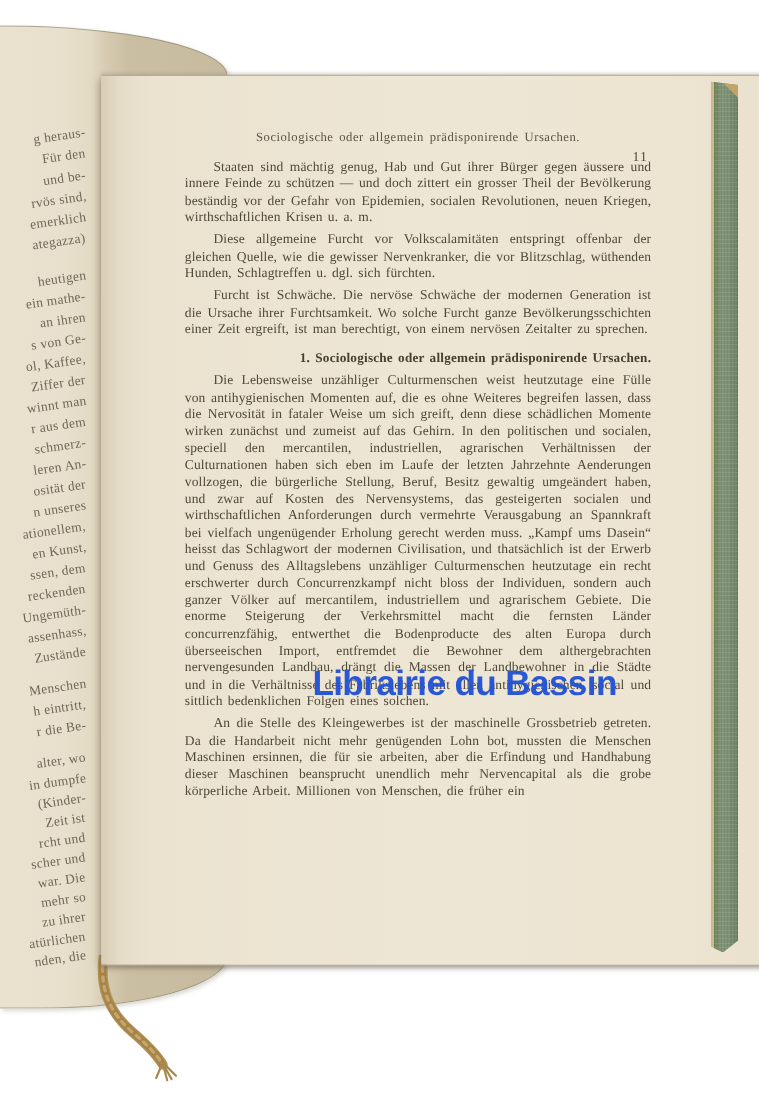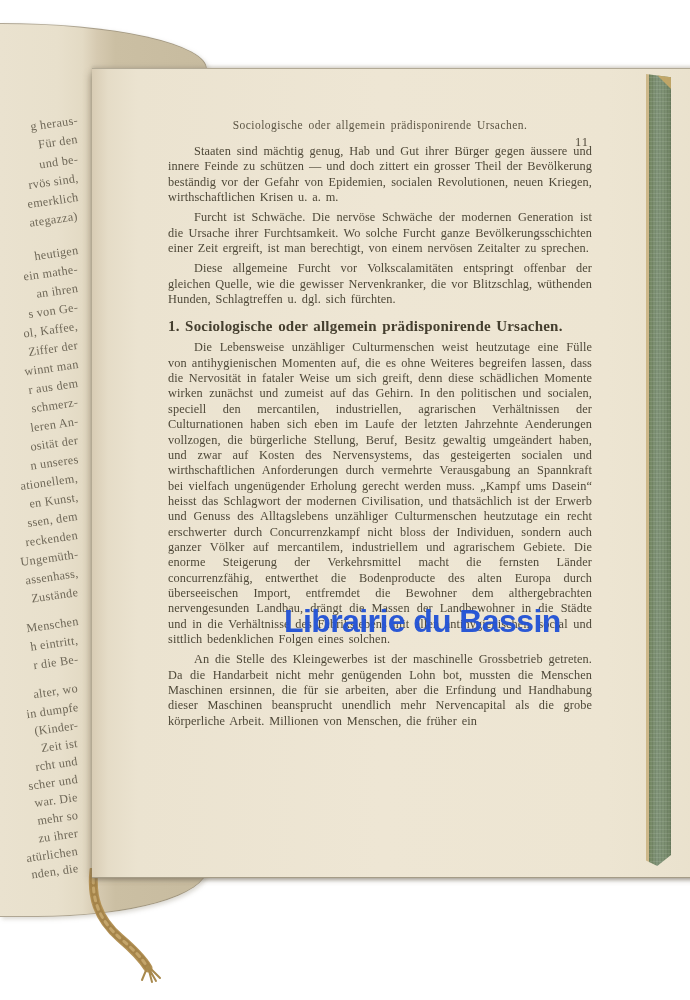--- a/index.html
+++ b/index.html
@@ -52,21 +52,21 @@
   }
   .body-par{
     margin:0;margin-top:5px;
     font-size:12.3px;line-height:15.35px;
     text-align:justify;text-indent:26px;
     word-spacing:1.6px;letter-spacing:.1px;
   }
   .body-par.no-gap{margin-top:0;}
   .sec-heading{
     margin:11px 0 5px 0;
-    font-size:15px;font-weight:bold;text-align:left;
+    font-size:12px;font-weight:bold;text-align:right;
     color:#453f2f;word-spacing:1.5px;letter-spacing:.2px;
   }
 
   
   .binding{
     position:absolute;left:646px;top:74px;width:22px;height:792px;
     background:
       repeating-linear-gradient(0deg,rgba(255,255,255,.09) 0 1px,rgba(0,0,0,0) 1px 4px),
       repeating-linear-gradient(90deg,rgba(0,0,0,.07) 0 1px,rgba(0,0,0,0) 1px 3px),
       linear-gradient(90deg,#72855f 0%,#82957a 35%,#7e9173 70%,#6d8060 100%);
@@ -152,22 +152,22 @@
 
   <div class="right-page">
     <div class="text-block">
 
       <div class="page-header">
         <span class="header-title">Sociologische oder allgemein prädisponirende Ursachen.</span>
         <span class="page-num">11</span>
       </div>
 
       <p class="body-par no-gap">Staaten sind mächtig genug, Hab und Gut ihrer Bürger gegen äussere und innere Feinde zu schützen — und doch zittert ein grosser Theil der Bevölkerung beständig vor der Gefahr von Epidemien, socialen Revolutionen, neuen Kriegen, wirthschaftlichen Krisen u. a. m.</p>
+      <p class="body-par">Diese allgemeine Furcht vor Volkscalamitäten entspringt offenbar der gleichen Quelle, wie die gewisser Nervenkranker, die vor Blitzschlag, wüthenden Hunden, Schlagtreffen u. dgl. sich fürchten.</p>
       <p class="body-par">Furcht ist Schwäche. Die nervöse Schwäche der modernen Generation ist die Ursache ihrer Furchtsamkeit. Wo solche Furcht ganze Bevölkerungsschichten einer Zeit ergreift, ist man berechtigt, von einem nervösen Zeitalter zu sprechen.</p>
-      <p class="body-par">Diese allgemeine Furcht vor Volkscalamitäten entspringt offenbar der gleichen Quelle, wie die gewisser Nervenkranker, die vor Blitzschlag, wüthenden Hunden, Schlagtreffen u. dgl. sich fürchten.</p>
 
       <h2 class="sec-heading">1. Sociologische oder allgemein prädisponirende Ursachen.</h2>
 
       <p class="body-par no-gap">Die Lebensweise unzähliger Culturmenschen weist heutzutage eine Fülle von antihygienischen Momenten auf, die es ohne Weiteres begreifen lassen, dass die Nervosität in fataler Weise um sich greift, denn diese schädlichen Momente wirken zunächst und zumeist auf das Gehirn. In den politischen und socialen, speciell den mercantilen, industriellen, agrarischen Verhältnissen der Culturnationen haben sich eben im Laufe der letzten Jahrzehnte Aenderungen vollzogen, die bürgerliche Stellung, Beruf, Besitz gewaltig umgeändert haben, und zwar auf Kosten des Nervensystems, das gesteigerten socialen und wirthschaftlichen Anforderungen durch vermehrte Verausgabung an Spannkraft bei vielfach ungenügender Erholung gerecht werden muss. „Kampf ums Dasein“ heisst das Schlagwort der modernen Civilisation, und thatsächlich ist der Erwerb und Genuss des Alltagslebens unzähliger Culturmenschen heutzutage ein recht erschwerter durch Concurrenzkampf nicht bloss der Individuen, sondern auch ganzer Völker auf mercantilem, industriellem und agrarischem Gebiete. Die enorme Steigerung der Verkehrsmittel macht die fernsten Länder concurrenzfähig, entwerthet die Bodenproducte des alten Europa durch überseeischen Import, entfremdet die Bewohner dem althergebrachten nervengesunden Landbau, drängt die Massen der Landbewohner in die Städte und in die Verhältnisse des Fabrikslebens mit allen antihygienischen, social und sittlich bedenklichen Folgen eines solchen.</p>
       <p class="body-par">An die Stelle des Kleingewerbes ist der maschinelle Grossbetrieb getreten. Da die Handarbeit nicht mehr genügenden Lohn bot, mussten die Menschen Maschinen ersinnen, die für sie arbeiten, aber die Erfindung und Handhabung dieser Maschinen beansprucht unendlich mehr Nervencapital als die grobe körperliche Arbeit. Millionen von Menschen, die früher ein</p>
 
     </div>
   </div>
 
   <div class="binding">

